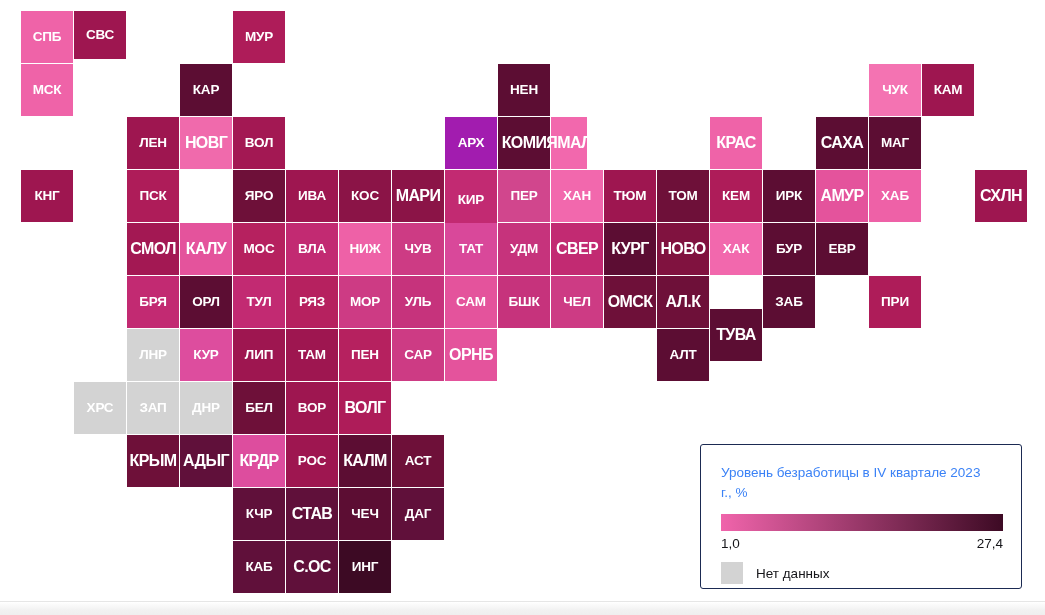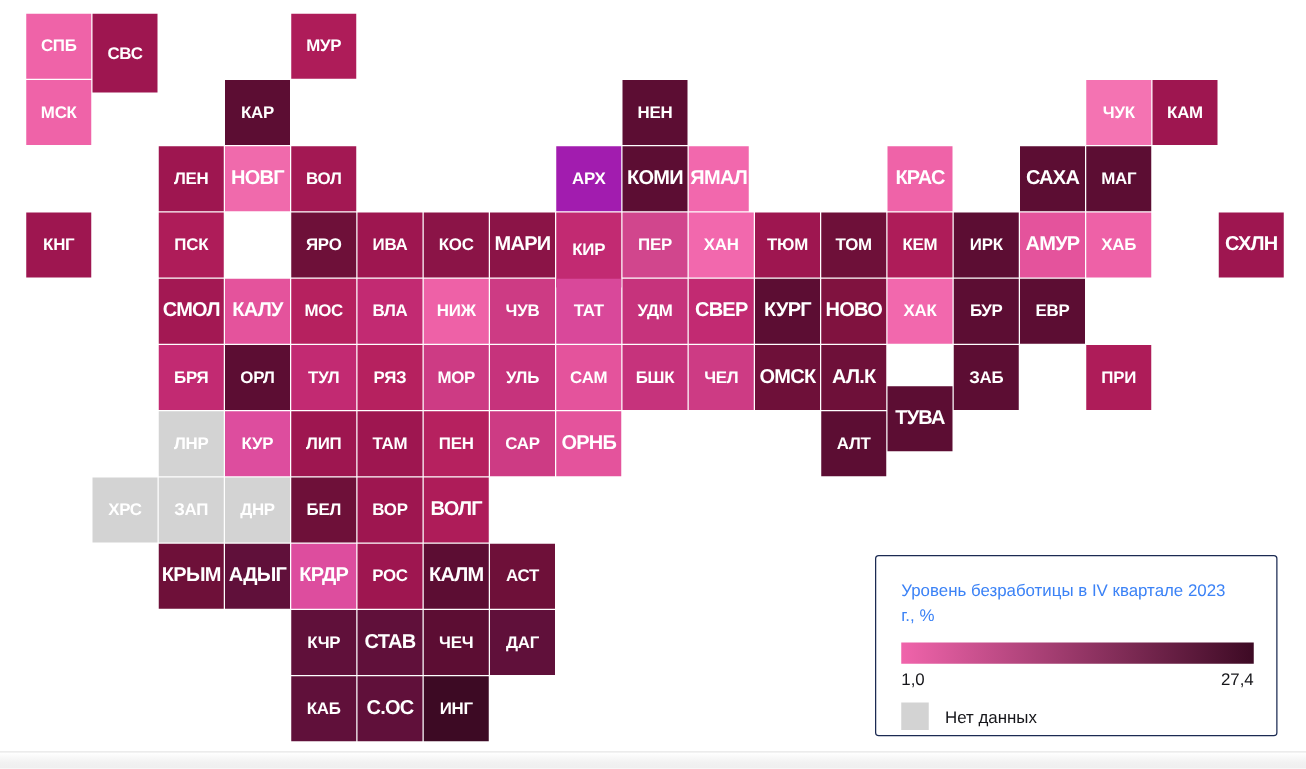--- a/index.html
+++ b/index.html
@@ -119,21 +119,21 @@
 </style>
 </head>
 <body>
 
 <div id="stage">
 
   <div id="tilemap">
       <div class="tile" style="left: 21px; top: 11px; width: 52px; height: 52px; background: rgb(239, 99, 168);">
         <span class="lbl">СПБ</span>
       </div>
-      <div class="tile" style="left: 74px; top: 11px; width: 52px; height: 63px; background: rgb(158, 22, 80);">
+      <div class="tile" style="left: 74px; top: 11px; width: 52px; height: 48px; background: rgb(158, 22, 80);">
         <span class="lbl">СВС</span>
       </div>
       <div class="tile" style="left: 233px; top: 11px; width: 52px; height: 52px; background: rgb(174, 28, 89);">
         <span class="lbl">МУР</span>
       </div>
       <div class="tile" style="left: 21px; top: 64px; width: 52px; height: 52px; background: rgb(239, 99, 168);">
         <span class="lbl">МСК</span>
       </div>
       <div class="tile" style="left: 180px; top: 64px; width: 52px; height: 52px; background: rgb(92, 13, 51);">
         <span class="lbl">КАР</span>
@@ -155,21 +155,21 @@
       </div>
       <div class="tile" style="left: 233px; top: 117px; width: 52px; height: 52px; background: rgb(163, 24, 83);">
         <span class="lbl">ВОЛ</span>
       </div>
       <div class="tile" style="left: 445px; top: 117px; width: 52px; height: 52px; background: #a21caf;">
         <span class="lbl">АРХ</span>
       </div>
       <div class="tile long" style="left: 498px; top: 117px; width: 52px; height: 52px; background: rgb(92, 13, 51);">
         <span class="lbl">КОМИ</span>
       </div>
-      <div class="tile long" style="left: 551px; top: 117px; width: 48px; height: 52px; background: rgb(242, 104, 173);">
+      <div class="tile long" style="left: 551px; top: 117px; width: 36px; height: 52px; background: rgb(242, 104, 173);">
         <span class="lbl">ЯМАЛ</span>
       </div>
       <div class="tile long" style="left: 710px; top: 117px; width: 52px; height: 52px; background: rgb(239, 99, 168);">
         <span class="lbl">КРАС</span>
       </div>
       <div class="tile long" style="left: 816px; top: 117px; width: 52px; height: 52px; background: rgb(92, 13, 51);">
         <span class="lbl">САХА</span>
       </div>
       <div class="tile" style="left: 869px; top: 117px; width: 52px; height: 52px; background: rgb(92, 13, 51);">
         <span class="lbl">МАГ</span>

